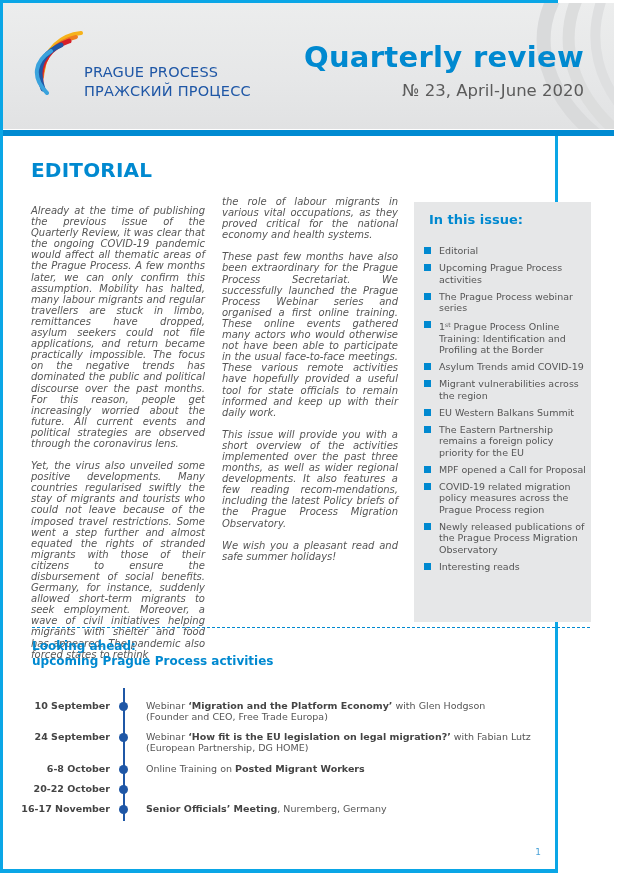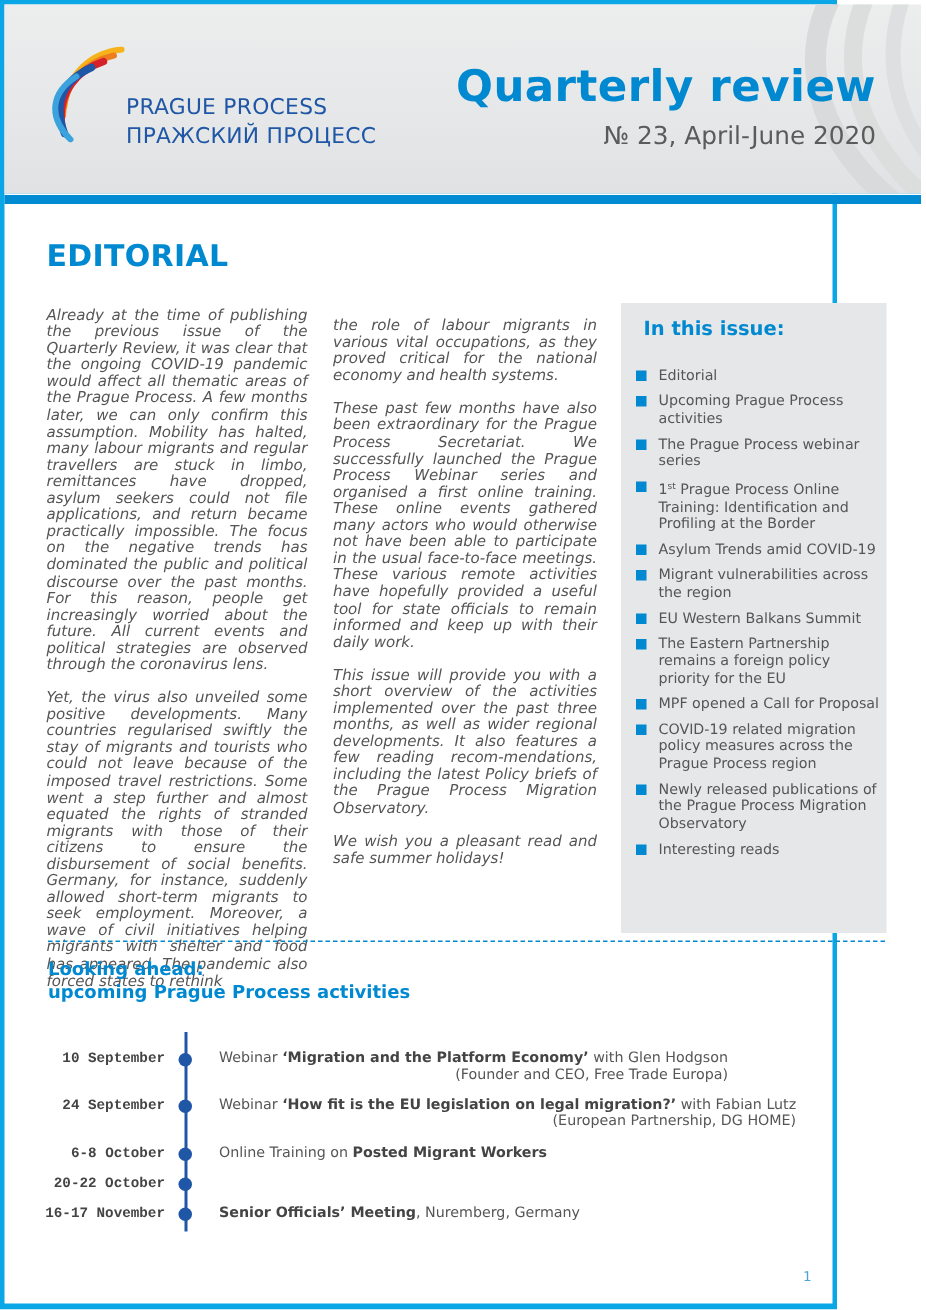--- a/index.html
+++ b/index.html
@@ -22,37 +22,37 @@
   .header-strip { position: absolute; left: 0; top: 126px; width: 611px; height: 7px; background: #008bd2; border-top: 1px solid #ffffff; }
   .logo { position: absolute; left: 28px; top: 28px; width: 60px; height: 64px; }
   .logo-text { position: absolute; left: 81px; top: 60px; color: #1f57a6; font-size: 14.5px; line-height: 19px; letter-spacing: 0.2px; }
   .title { position: absolute; right: 30px; top: 37px; color: #0089d0; font-weight: bold; font-size: 29px; letter-spacing: 0.3px; margin-left: 42px; }
   .issue { position: absolute; right: 30px; top: 78px; color: #5b5b5b; font-size: 16.5px; }
 
   .editorial-title { position: absolute; left: 28px; top: 155px; color: #0089d0; font-weight: bold; font-size: 20px; letter-spacing: 0.2px; }
   .col { position: absolute; font-size: 10px; line-height: 11.1px; color: #555; text-align: justify; font-style: italic; }
   .col p { margin-bottom: 11px; }
   .col1 { left: 28px; top: 202px; width: 174px; }
-  .col2 { left: 219px; top: 209px; width: 176px; }
+  .col2 { left: 219px; top: 193px; width: 176px; }
 
   .sidebar { position: absolute; left: 411px; top: 163px; width: 177px; height: 420px; background: #e6e7e8; margin-top: 36px; }
   .sidebar h3 { position: absolute; left: 15px; top: 10px; color: #0089d0; font-size: 13px; font-weight: bold; }
   .toc { position: absolute; left: 10px; top: 43px; width: 164px; list-style: none; }
   .toc li { position: relative; padding-left: 15px; font-size: 9.5px; line-height: 11.5px; color: #555; margin-bottom: 5.5px; }
   .toc li .bullet { position: absolute; left: 0; top: 2px; width: 7px; height: 7px; background: #0089d0; }
   .toc sup { font-size: 6px; vertical-align: 3px; }
 
   .divider { position: absolute; left: 29px; top: 624px; width: 558px; height: 0; border-top: 1px dashed #0089d0; }
   .ahead-title { position: absolute; left: 29px; top: 636px; color: #0089d0; font-weight: bold; font-size: 12px; line-height: 15px; }
 
   .timeline-line { position: absolute; left: 120px; top: 685px; width: 2px; height: 133px; background: #1f57a6; }
   .event { position: absolute; left: 0; width: 611px; height: 24px; }
-  .event .date { position: absolute; right: 504px; top: 0; font-size: 9.5px; font-weight: bold; color: #444; text-align: right; white-space: nowrap; line-height: 12px; font-family: Liberation Mono, monospace; }
+  .event .date { position: absolute; right: 504px; top: 0; font-size: 9.5px; font-weight: bold; color: #444; text-align: right; white-space: nowrap; line-height: 12px; }
   .event .dot { position: absolute; left: 116px; top: 2px; width: 9px; height: 9px; border-radius: 50%; background: #1f57a6; }
-  .event .desc { position: absolute; left: 143px; top: 0; font-size: 9.5px; color: #555; line-height: 11px; white-space: nowrap; text-align: right; }
+  .event .desc { position: absolute; left: 143px; top: 0; font-size: 9.5px; color: #555; line-height: 11px; white-space: nowrap; }
   .event .desc b { color: #444; }
   .page-num { position: absolute; right: 14px; bottom: 12px; font-size: 9px; color: #4aa2d8; }
 </style>
 </head>
 <body>
 
 <div class="page">
   <div class="header">
     <svg class="header-deco" viewBox="0 0 150 180">
       <path d="M60 10 C 20 60, 40 130, 110 175" stroke="#d9dadb" stroke-width="14" fill="none"></path>

